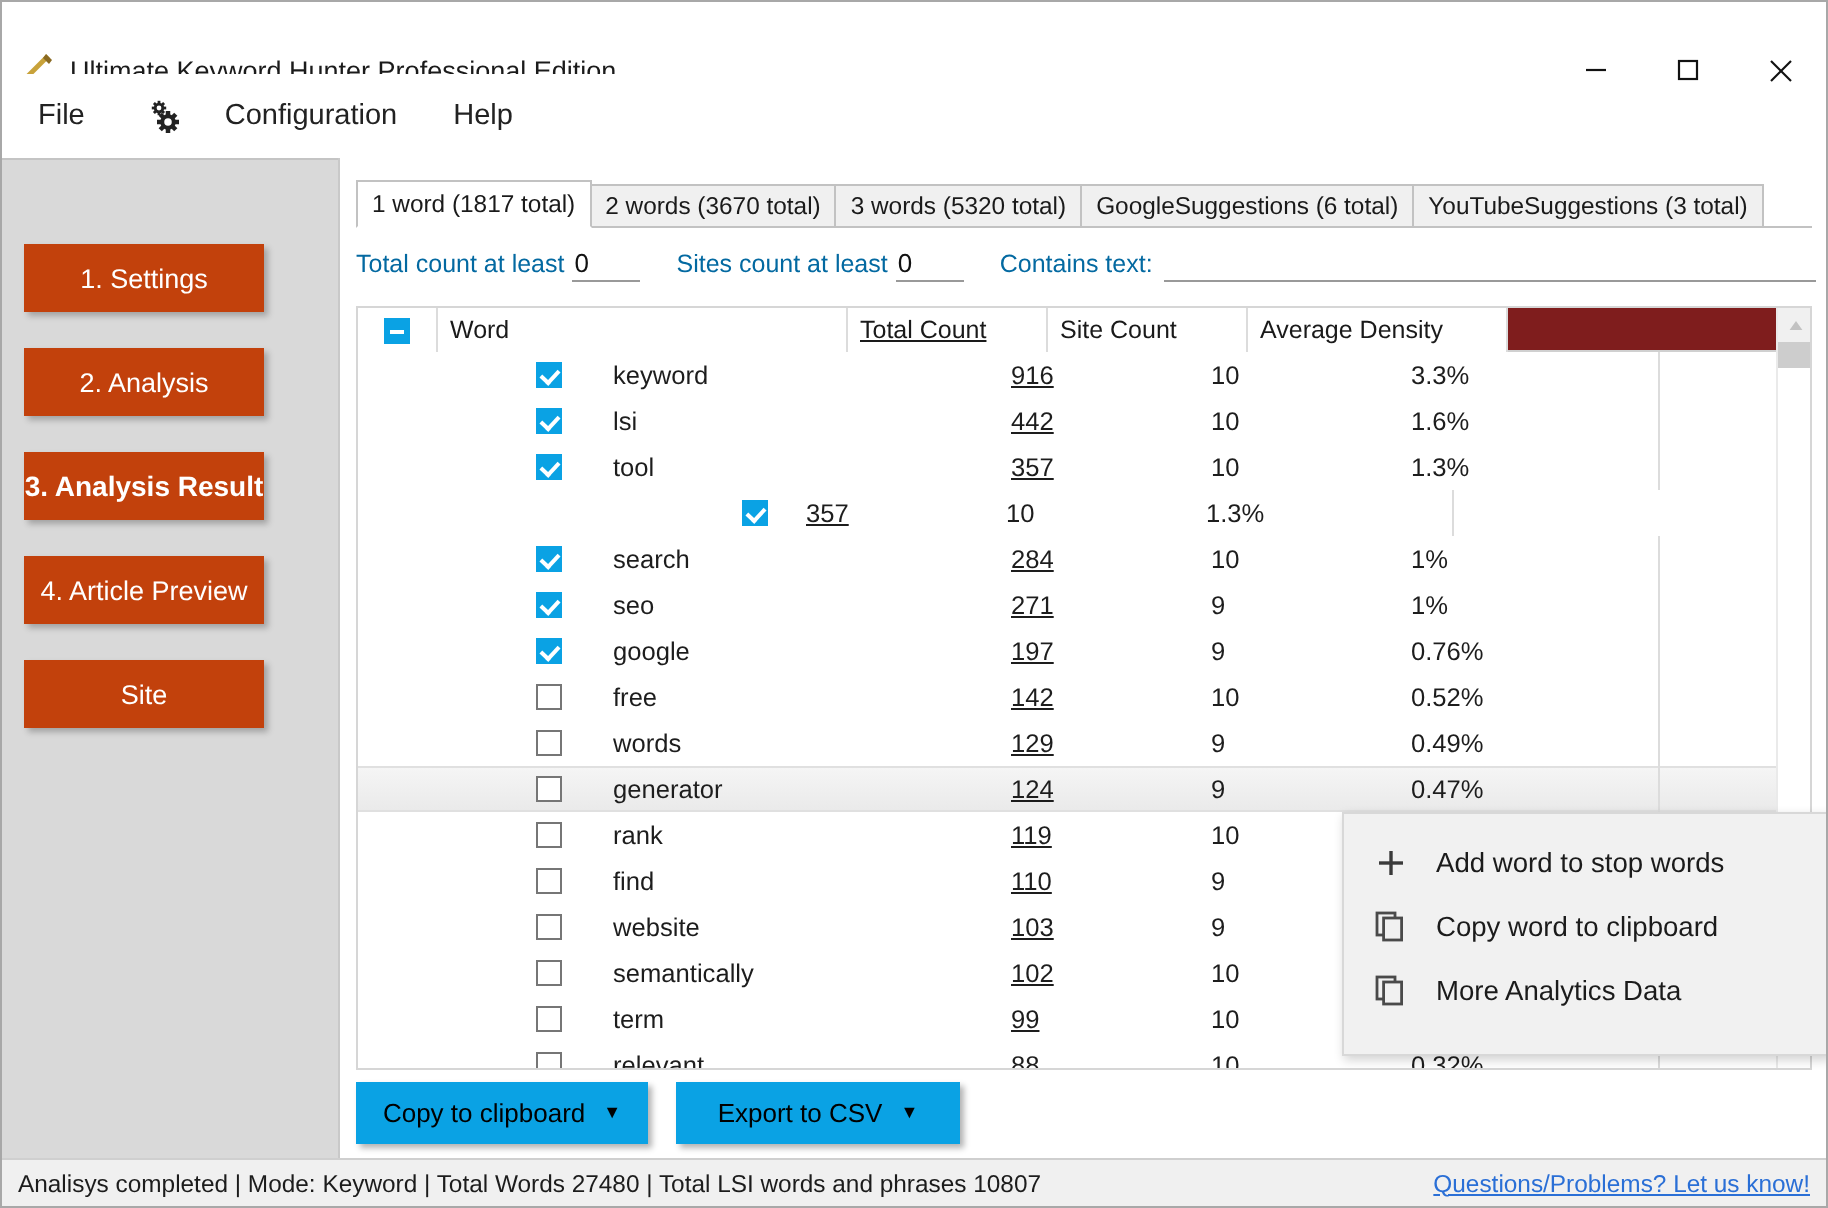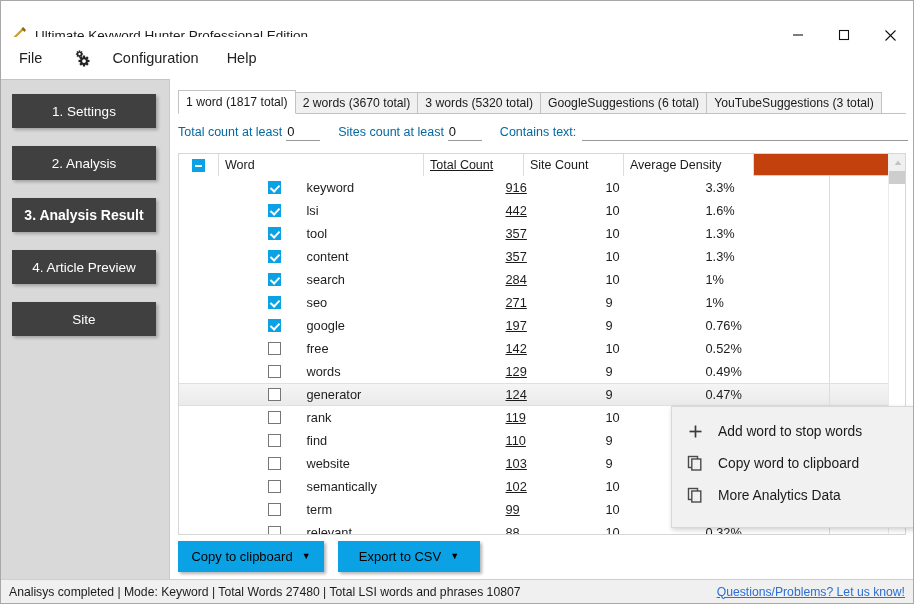--- a/index.html
+++ b/index.html
@@ -61,27 +61,28 @@
 
   
   .sidebar {
     position: absolute; left: 0; top: 78px;
     width: 168px; height: 500px;
     background: #d9d9d9;
     border-top: 1px solid #c4c4c4;
   }
   .side-btn {
     position: absolute; left: 11px;
-    width: 144px; height: 34px;
-    background: #404040;
+    width: 120px; height: 34px;
+    background: #c2410c;
     color: #ffffff;
     font-size: 13.5px;
     display: flex; align-items: center; justify-content: center;
     box-shadow: 2px 2px 3px rgba(0,0,0,0.25);
     white-space: nowrap;
+    margin-top: 28px;
   }
   .side-btn.active { font-weight: bold; font-size: 14px; }
 
   
   .main {
     position: absolute; left: 168px; top: 78px;
     width: 744px; height: 500px;
     background: #ffffff;
     border-left: 1px solid #c9c9c9;
   }
@@ -136,21 +137,21 @@
   
   .grid {
     position: absolute; left: 8px; top: 74px;
     width: 728px; height: 382px;
     background: #ffffff;
     border: 1px solid #d6d6d6;
     overflow: hidden;
   }
   .grid-head {
     display: flex; height: 22px;
-    background: #c2410c;
+    background: #7f1d1d;
     border-bottom: 1px solid #d0d0d0;
   }
   .hcell {
     font-size: 12.5px; color: #1a1a1a;
     display: flex; align-items: center;
     border-right: 1px solid #dcdcdc;
     padding-left: 6px;
     background: #ffffff;
     height: 22px;
   }
@@ -388,21 +389,20 @@
             </div>
             <div class="cell c-word">tool</div>
             <div class="cell c-tot">357</div>
             <div class="cell c-site">10</div>
             <div class="cell c-dens">1.3%</div>
           </div>
           <div class="row">
             <div class="cell c-chk">
               <span class="cbx on"></span>
             </div>
-            <div class="cell c-word">content</div>
             <div class="cell c-tot">357</div>
             <div class="cell c-site">10</div>
             <div class="cell c-dens">1.3%</div>
           </div>
           <div class="row">
             <div class="cell c-chk">
               <span class="cbx on"></span>
             </div>
             <div class="cell c-word">search</div>
             <div class="cell c-tot">284</div>

